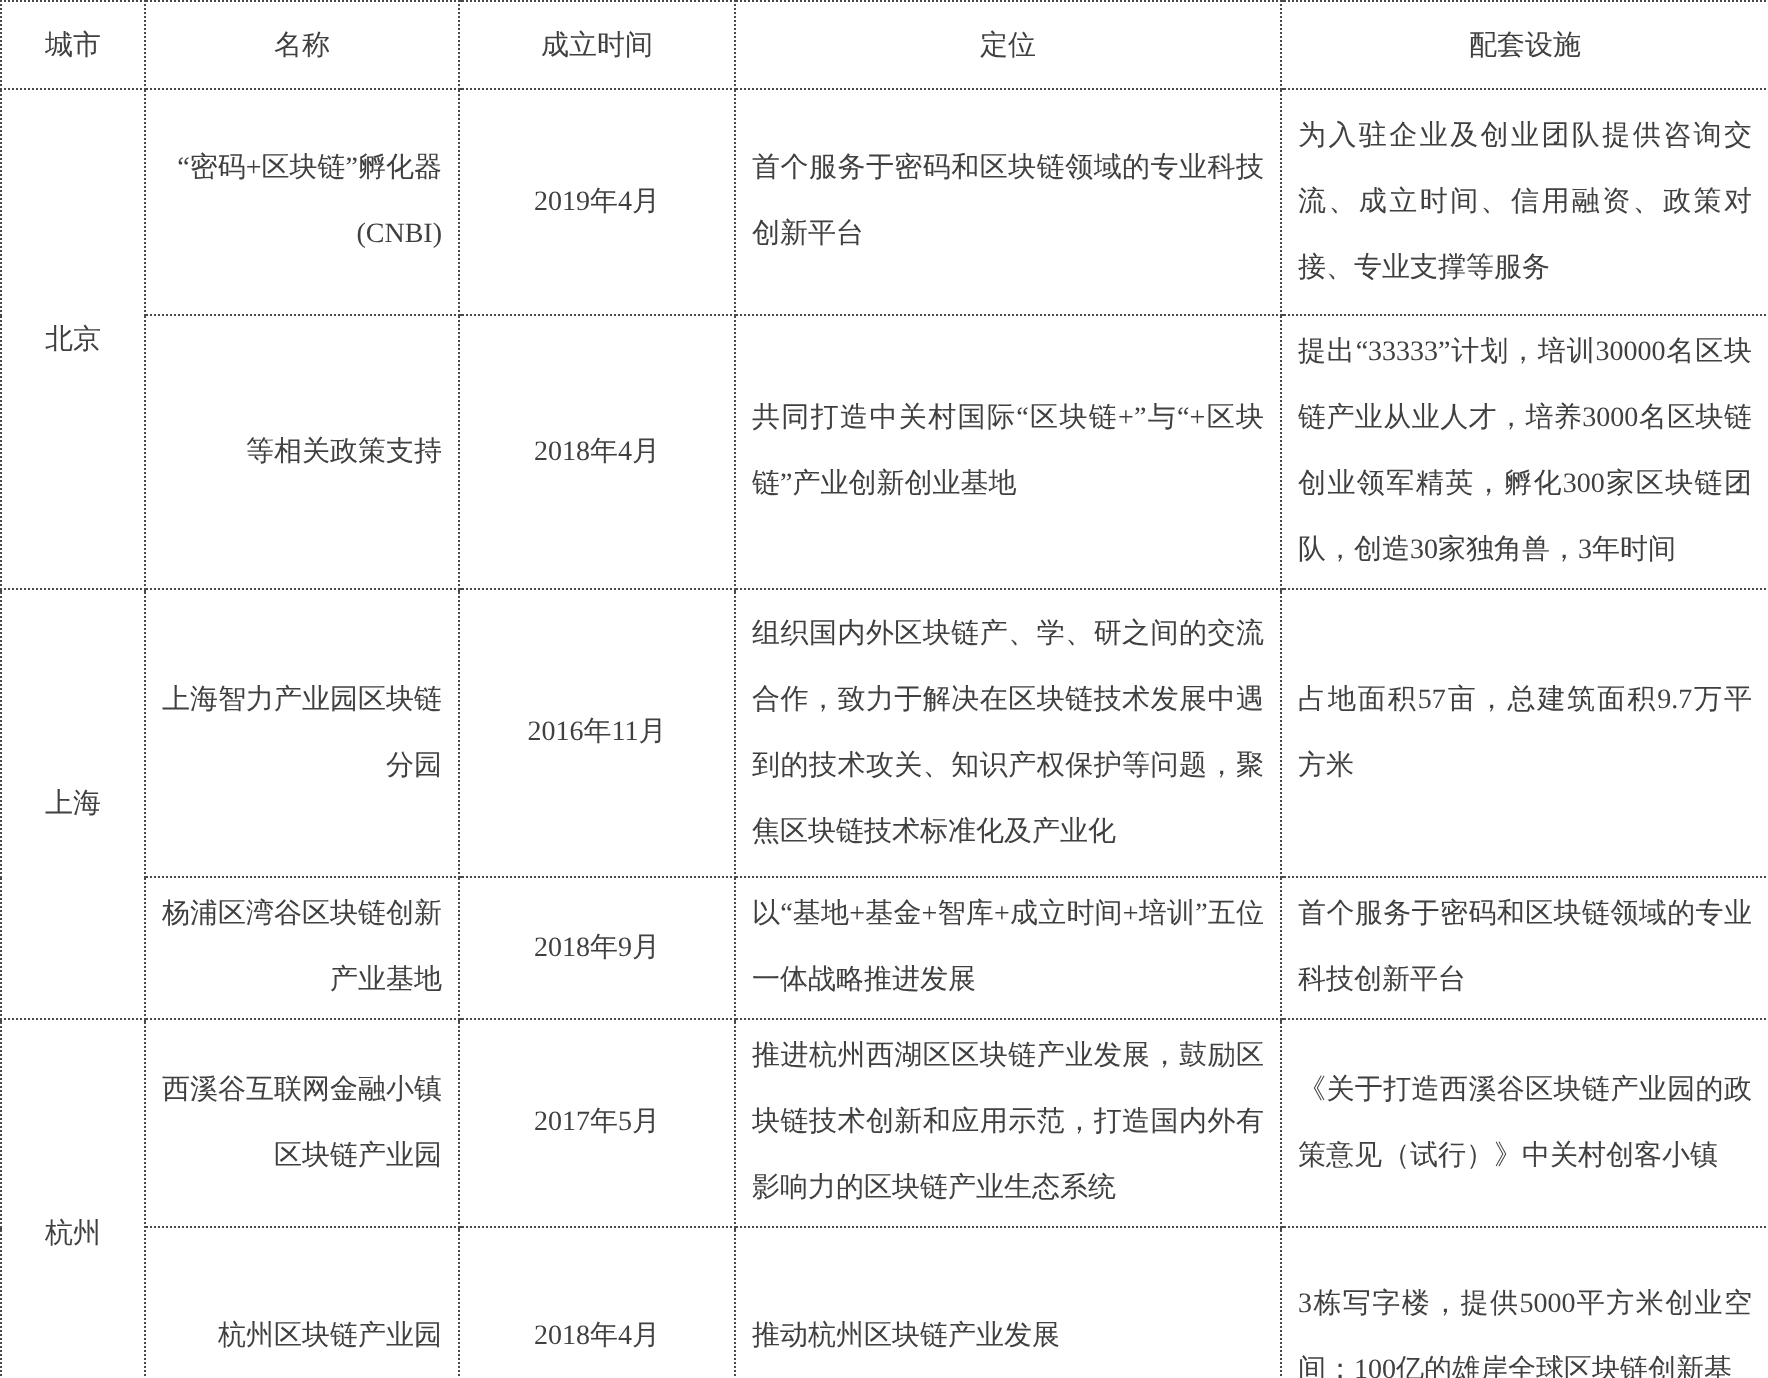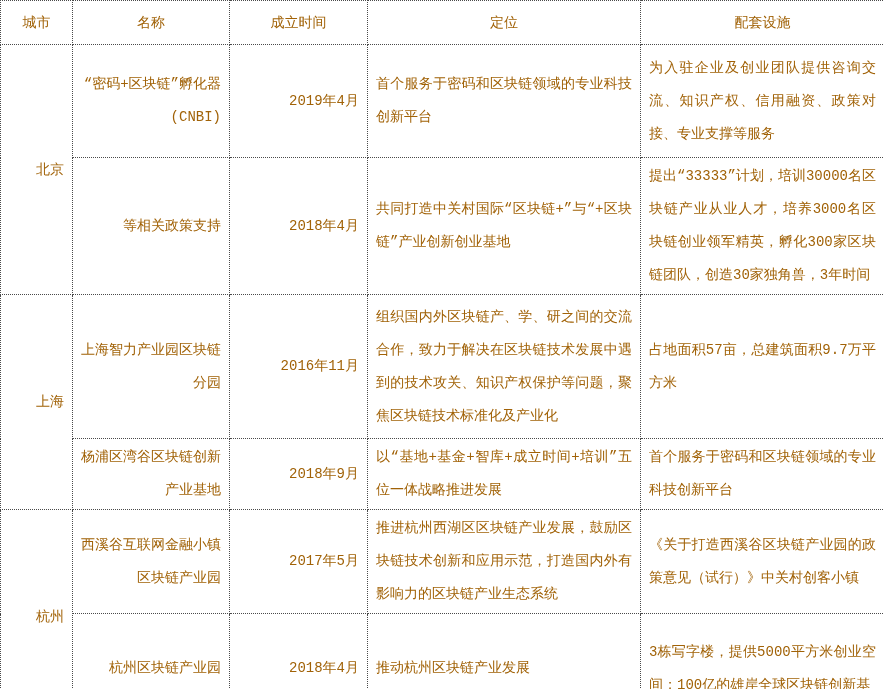--- a/index.html
+++ b/index.html
@@ -20,54 +20,53 @@
     border-collapse: collapse;
     table-layout: fixed;
     width: 884px;
     background: #ffffff;
   }
   table.parks th,
   table.parks td {
     border: 1px dotted #4a4a4a;
     font-size: 14px;
     font-weight: normal;
-    color: #a16207;
+    color: #404040;
     vertical-align: middle;
     box-sizing: border-box;
     padding: 2px 8px;
-    font-family: Liberation Mono, monospace;
   }
   
   tr.rh  { height: 44px;  }
   tr.r1  { height: 113px; }
   tr.r2  { height: 136px; }
   tr.r3  { height: 144px; }
   tr.r4  { height: 71px; padding-left: 29px;  }
   tr.r5  { height: 102px; }
   tr.r6  { height: 110px; }
 
   th.hcell {
     font-weight: bold;
     text-align: center;
     font-size: 14px;
   }
   td.city {
     font-weight: bold;
-    text-align: right;
+    text-align: center;
   }
   td.city-hz {
     
     padding-top: 106px;
   }
   td.name {
     text-align: right;
     line-height: 33px;
   }
   td.date {
-    text-align: right;
+    text-align: center;
     line-height: 33px;
   }
   td.pos, td.fac {
     text-align: justify;
     line-height: 33px;
     padding: 2px 10px;
   }
 </style>
 </head>
 <body>
@@ -89,21 +88,21 @@
         <th class="hcell">定位</th>
         <th class="hcell">配套设施</th>
       </tr>
     </thead>
     <tbody>
       <tr class="r1">
         <td class="city" rowspan="2">北京</td>
         <td class="name">“密码+区块链”孵化器(CNBI)</td>
         <td class="date">2019年4月</td>
         <td class="pos">首个服务于密码和区块链领域的专业科技创新平台</td>
-        <td class="fac">为入驻企业及创业团队提供咨询交流、知识产权、信用融资、政策对接、专业支撑等服务</td>
+        <td class="fac">为入驻企业及创业团队提供咨询交流、成立时间、信用融资、政策对接、专业支撑等服务</td>
       </tr>
       <tr class="r2">
         <td class="name">等相关政策支持</td>
         <td class="date">2018年4月</td>
         <td class="pos">共同打造中关村国际“区块链+”与“+区块链”产业创新创业基地</td>
         <td class="fac">提出“33333”计划，培训30000名区块链产业从业人才，培养3000名区块链创业领军精英，孵化300家区块链团队，创造30家独角兽，3年时间</td>
       </tr>
       <tr class="r3">
         <td class="city" rowspan="2">上海</td>
         <td class="name">上海智力产业园区块链分园</td>

